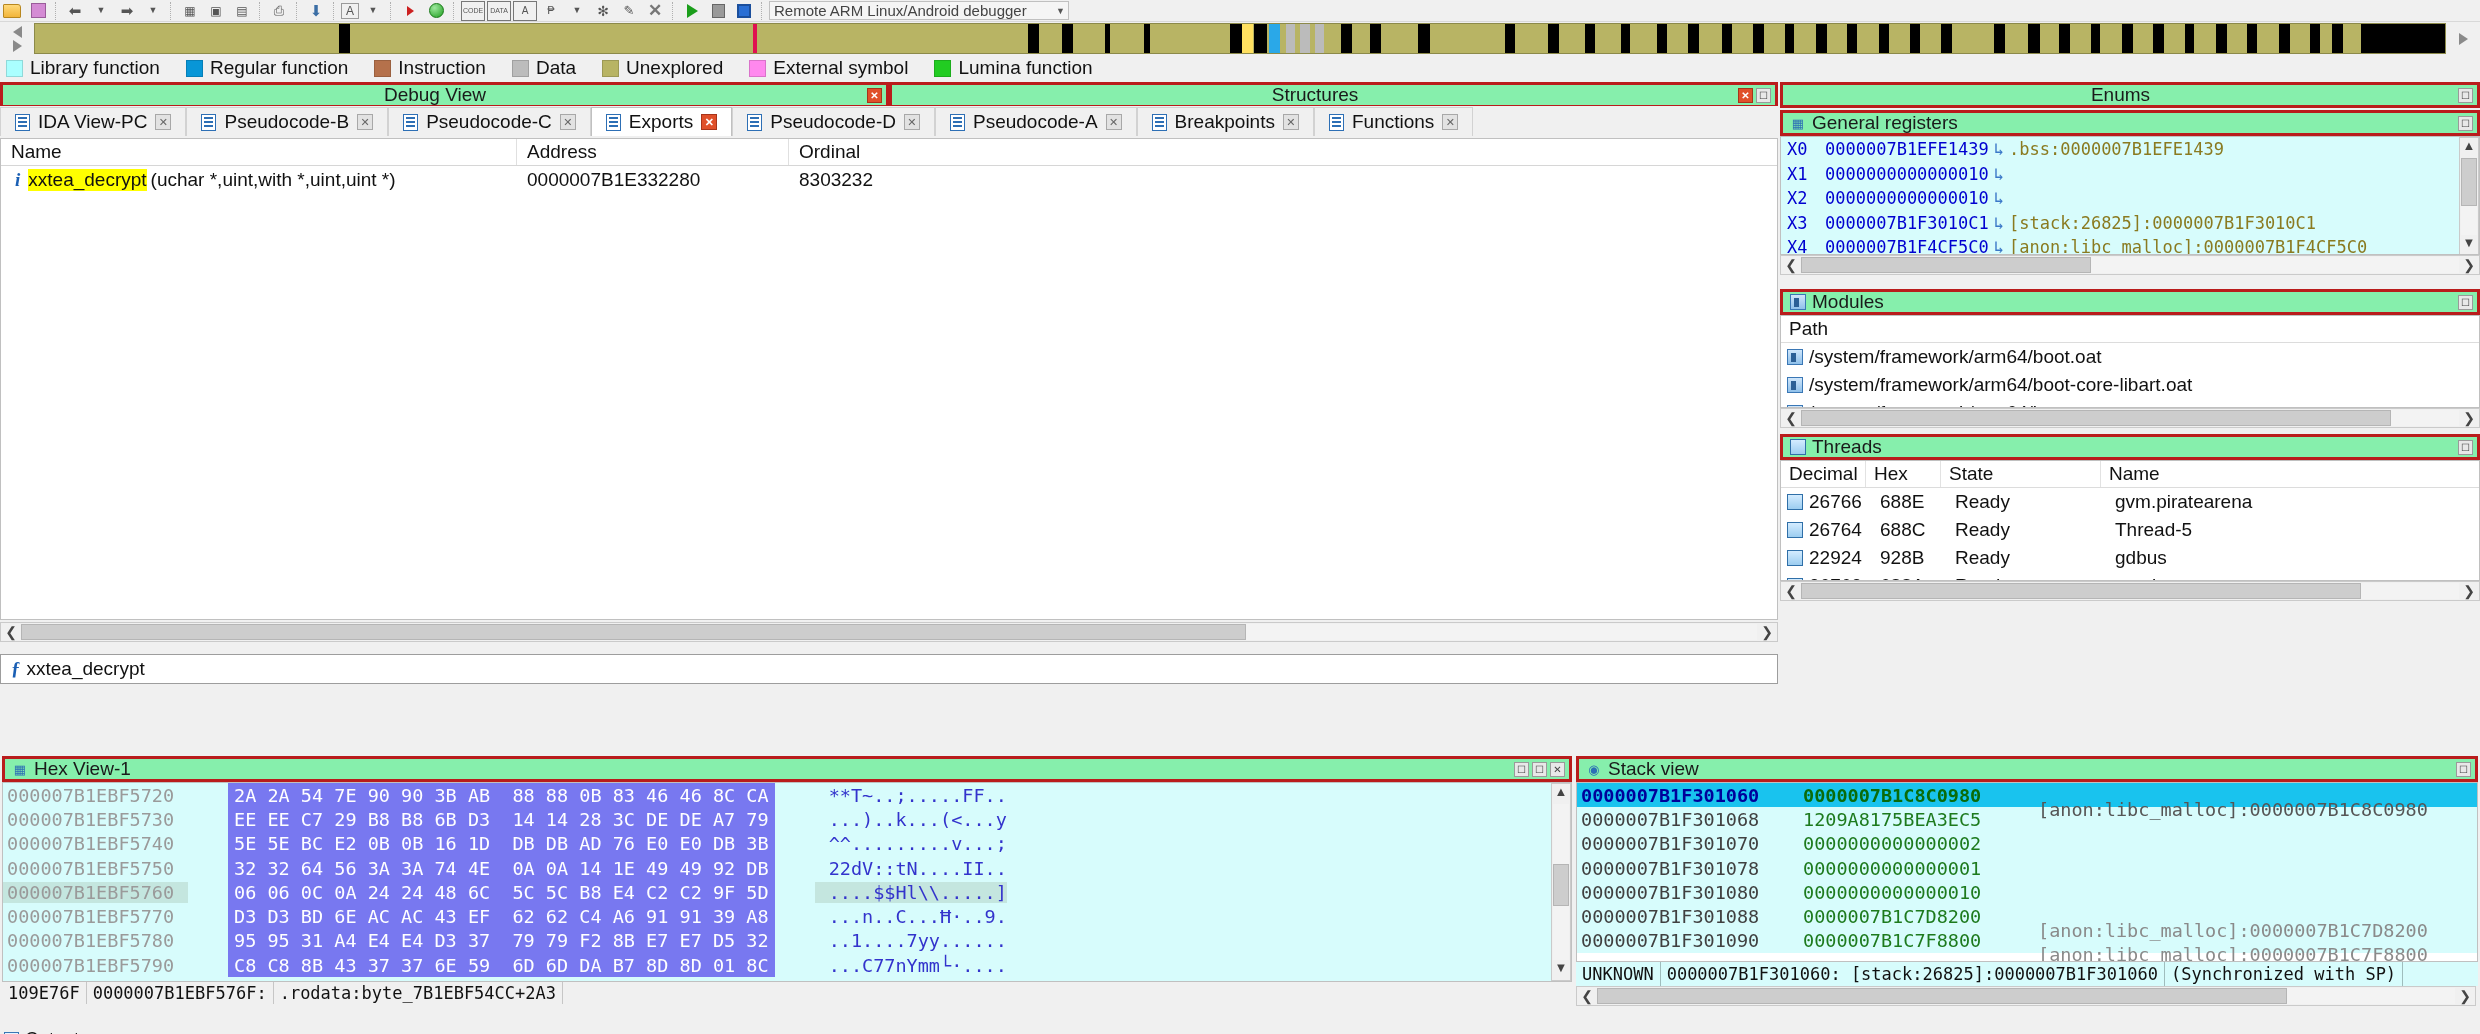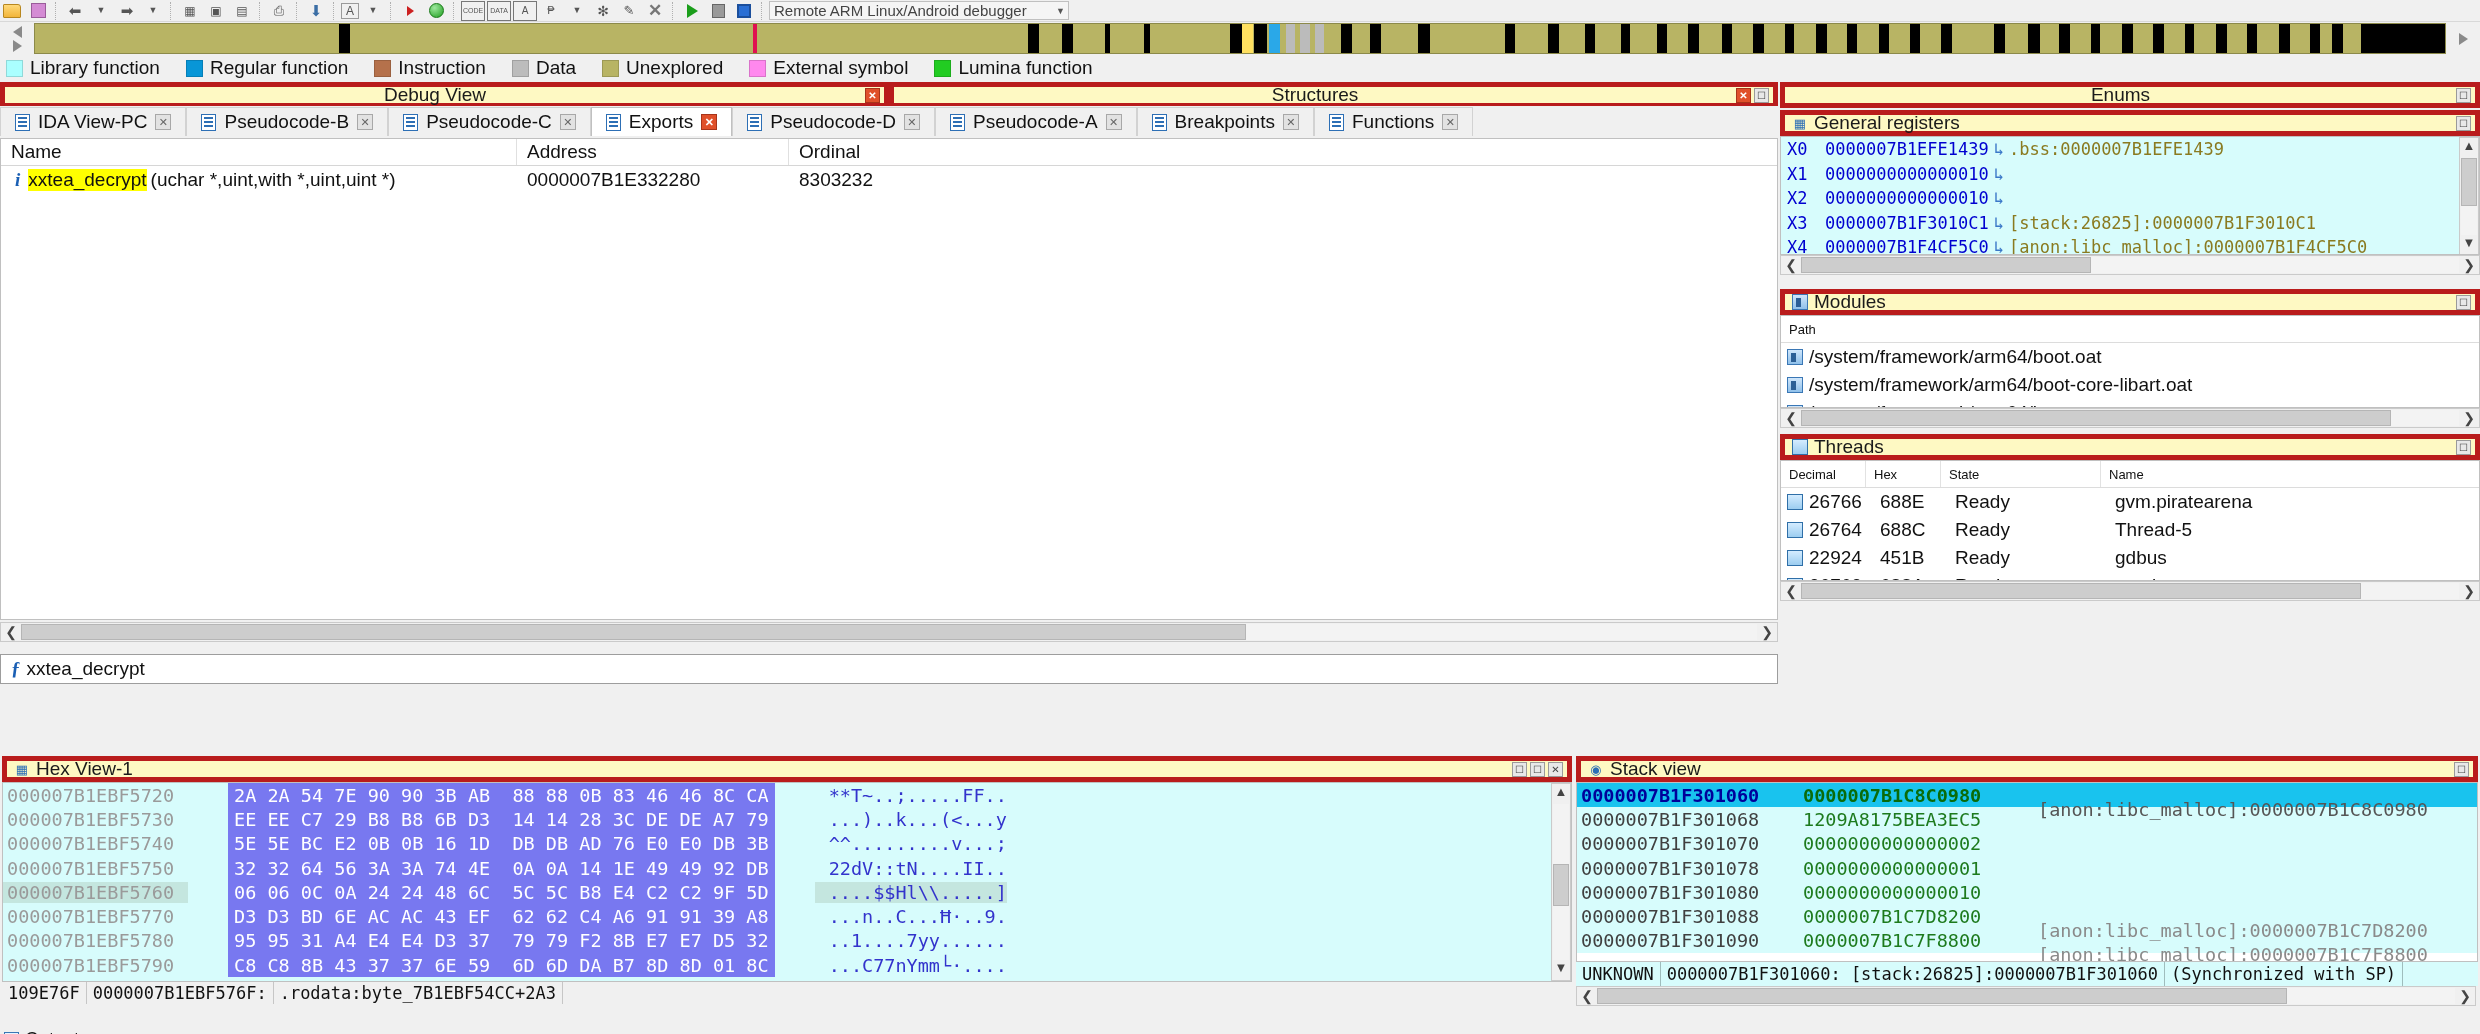--- a/index.html
+++ b/index.html
@@ -46,21 +46,21 @@
   .navband { position: relative; height: 31px; flex: 1; background: #b8b464; border: 1px solid #8c8a4a; overflow: hidden; }
   .navband i { position: absolute; top: 0; height: 100%; display: block; }
 
   
   .legend { position: absolute; left: 6px; top: 57px; height: 22px; display: flex; align-items: center; gap: 0; font-size: 19px; color: #111; }
   .legend .item { display: flex; align-items: center; margin-right: 26px; }
   .legend .sw { width: 17px; height: 17px; margin-right: 7px; border: 1px solid rgba(0,0,0,.15); }
 
   
   .cap {
-    height: 26px; background: #fef9c3; border: 5px solid #b91c1c;
+    height: 26px; background: #86efac; border: 3px solid #b91c1c;
     display: flex; align-items: center; font-size: 19px; color: #1a1a1a;
     position: relative;
   }
   .cap .t { flex: 1; text-align: center; }
   .cap .ico { width: 20px; margin: 0 4px 0 5px; display:flex; align-items:center; justify-content:center; }
   .cap-btns { display: flex; align-items: center; gap: 3px; padding-right: 4px; }
   .cbtn { width: 15px; height: 15px; border: 1px solid #9a9a9a; background: #e8e8e8; font-size: 10px; line-height: 13px; text-align: center; color: #444; }
   .cbtn.red { background: #e0502a; border-color: #a8341a; color: #fff; font-weight: bold; }
 
   
@@ -114,21 +114,21 @@
   .regrow { height: 24.5px; display: flex; align-items: center; white-space: nowrap; padding-left: 6px; }
   .rname { color: #0000d0; width: 38px; }
   .rval { color: #0000d0; }
   .rarrow { color: #3a78c8; padding: 0 5px; }
   .rcomment { color: #8a7a20; }
 
   .modrow, .thrrow { height: 28px; display: flex; align-items: center; font-size: 19px; color: #111; }
   .mod-ico { width: 16px; height: 16px; background: linear-gradient(#cfe6fb,#8fc0ea); border: 1px solid #3a77b5; margin: 0 6px; position: relative; flex: none; }
   .mod-ico::after { content:''; position:absolute; left:3px; top:3px; width:5px; height:9px; background:#2b5f96; }
   .thr-ico { width: 16px; height: 16px; background: linear-gradient(#d4ecff,#9ccdf0); border: 1px solid #2f6fa8; margin: 0 6px; flex: none; }
-  .colhead { display: flex; height: 27px; align-items: center; font-size: 13px; color: #111; border-bottom: 1px solid #dcdcdc; }
+  .colhead { display: flex; height: 27px; align-items: center; font-size: 19px; color: #111; border-bottom: 1px solid #dcdcdc; }
   .colhead div { padding-left: 8px; height: 100%; display: flex; align-items: center; border-right: 1px solid #e2e2e2; }
 
   
   .bottom { position: absolute; left: 0; top: 756px; width: 2480px; height: 278px; }
   .hexpane { position: absolute; left: 2px; top: 0; width: 1570px; height: 270px; }
   .stackpane { position: absolute; left: 1576px; top: 0; width: 902px; height: 270px; }
 
   .hexgrid { font-family: "DejaVu Sans Mono", monospace; font-size: 18.5px; background: #d7fcfc; }
   .hexrow { height: 24.3px; display: flex; align-items: center; white-space: pre; gap: 40px; }
   .hexaddr { color: #9a9a9a; padding-left: 4px; width: 185px; }
@@ -531,21 +531,21 @@
               <div class="thrrow">
                 <span class="thr-ico"></span>
                 <span style="width:71px">26764</span>
                 <span style="width:75px">688C</span>
                 <span style="width:160px">Ready</span>
                 <span>Thread-5</span>
               </div>
               <div class="thrrow">
                 <span class="thr-ico"></span>
                 <span style="width:71px">22924</span>
-                <span style="width:75px">451B</span>
+                <span style="width:75px">928B</span>
                 <span style="width:160px">Ready</span>
                 <span>gdbus</span>
               </div>
               <div class="thrrow">
                 <span class="thr-ico"></span>
                 <span style="width:71px">26762</span>
                 <span style="width:75px">688A</span>
                 <span style="width:160px">Ready</span>
                 <span>gmain</span>
               </div>

